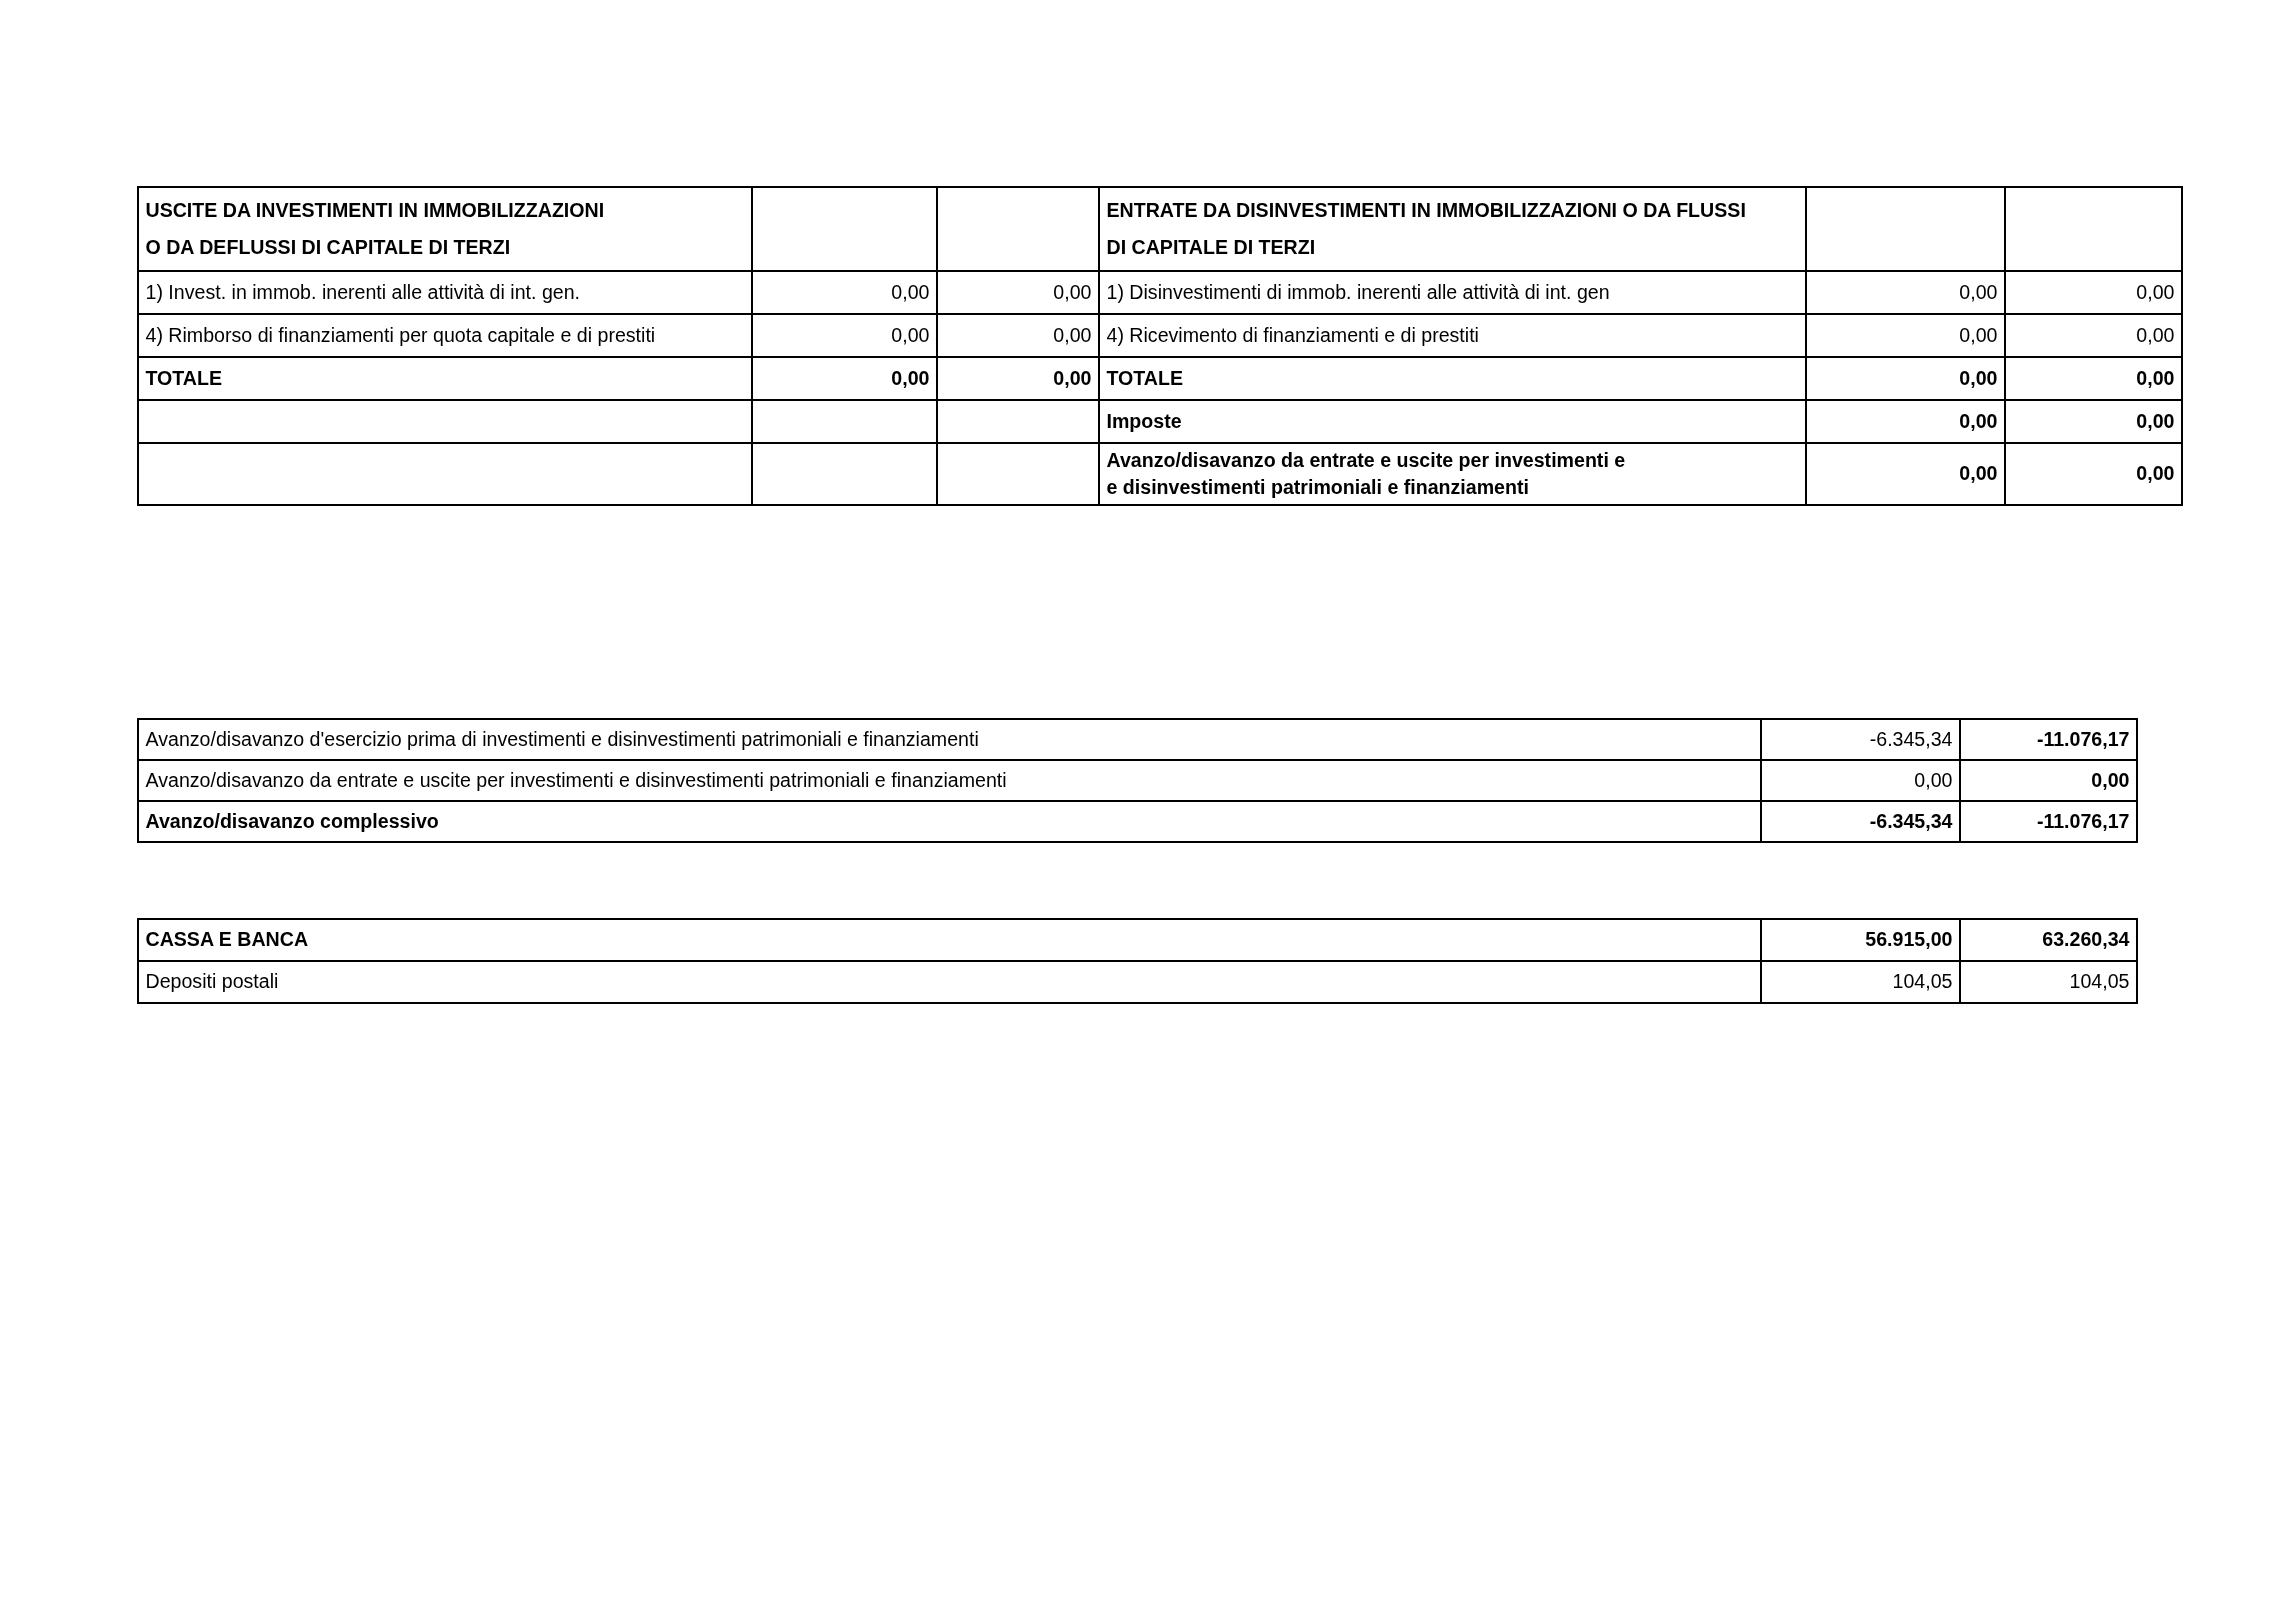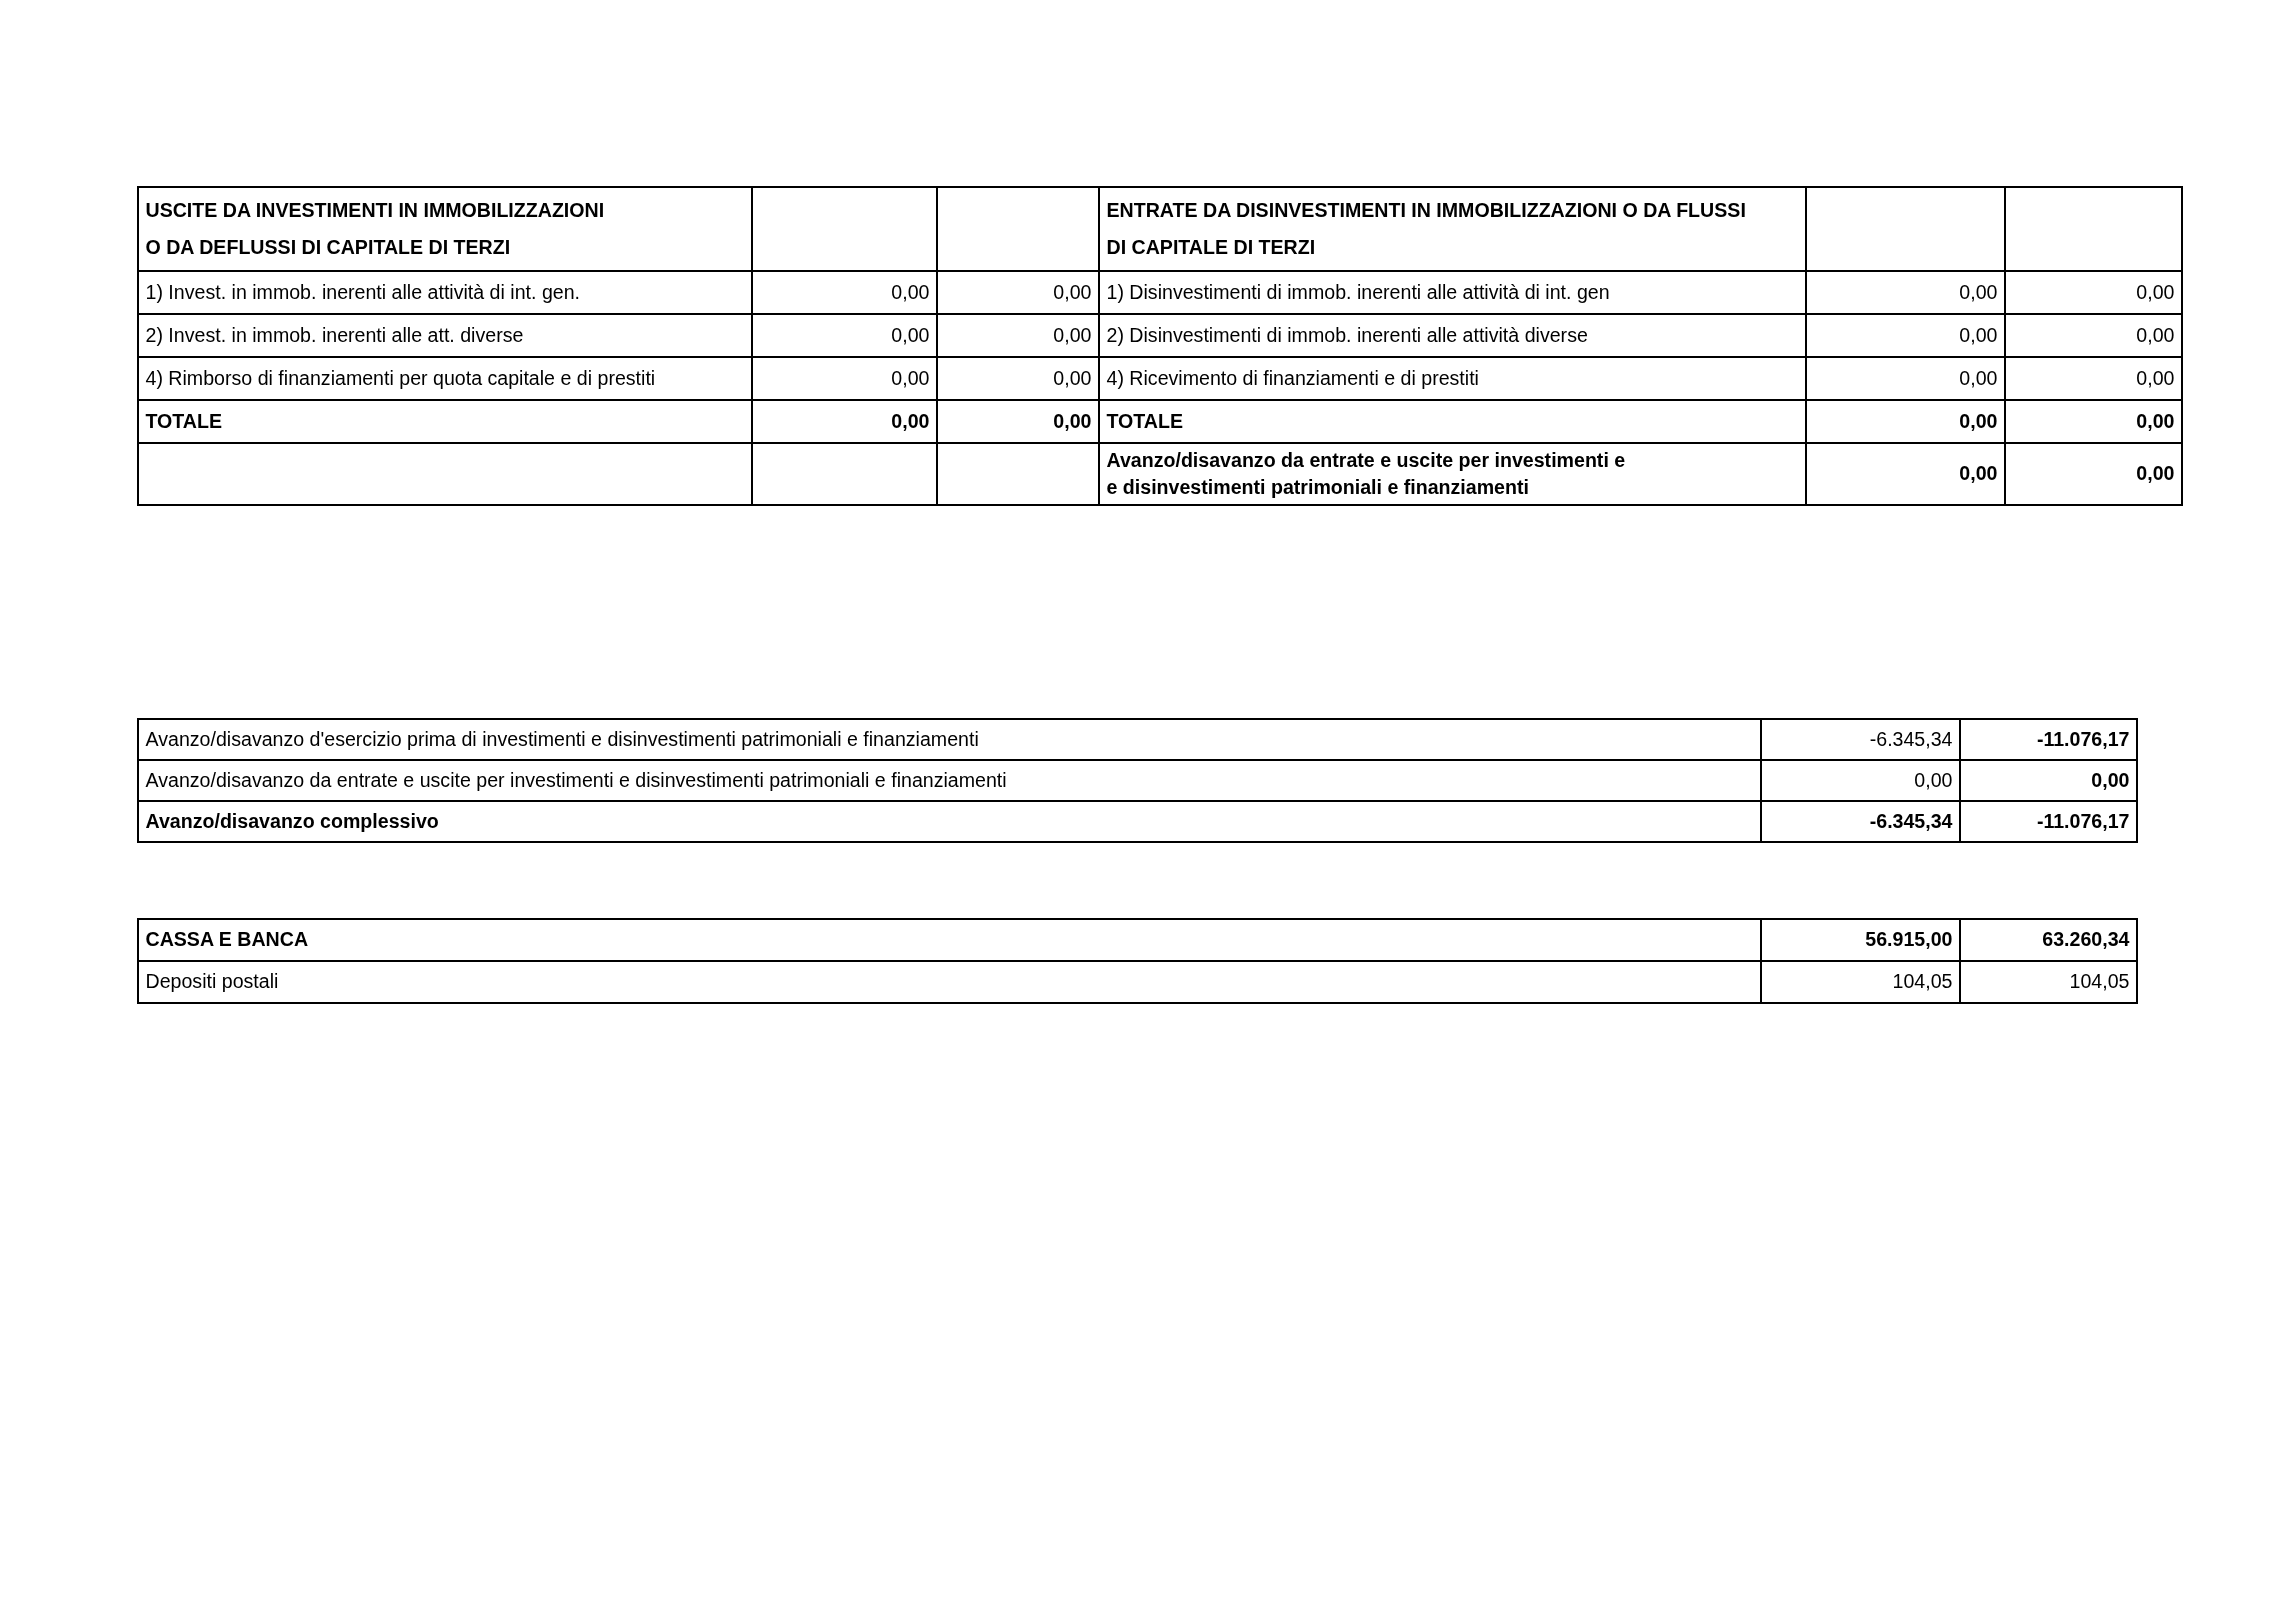--- a/index.html
+++ b/index.html
@@ -128,48 +128,48 @@
 
       <tr>
         <td class="c-desc-l">1) Invest. in immob. inerenti alle attività di int. gen.</td>
         <td class="c-num-l1 num">0,00</td>
         <td class="c-num-l2 num">0,00</td>
         <td class="c-desc-r">1) Disinvestimenti di immob. inerenti alle attività di int. gen</td>
         <td class="c-num-r1 num">0,00</td>
         <td class="c-num-r2 num">0,00</td>
       </tr>
 
-      <tr>
-        <td class="c-desc-l">2) Invest. in immob. inerenti alle att. diverse</td>
-        <td class="c-num-l1 num">0,00</td>
-        <td class="c-num-l2 num">0,00</td>
-        <td class="c-desc-r">2) Disinvestimenti di immob. inerenti alle attività diverse</td>
-        <td class="c-num-r1 num">0,00</td>
-        <td class="c-num-r2 num">0,00</td>
-      </tr>
 
 
       <tr>
         <td class="c-desc-l">4) Rimborso di finanziamenti per quota capitale e di prestiti</td>
         <td class="c-num-l1 num">0,00</td>
         <td class="c-num-l2 num">0,00</td>
         <td class="c-desc-r">4) Ricevimento di finanziamenti e di prestiti</td>
         <td class="c-num-r1 num">0,00</td>
         <td class="c-num-r2 num">0,00</td>
       </tr>
 
       <tr>
         <td class="c-desc-l bold">TOTALE</td>
         <td class="c-num-l1 num bold">0,00</td>
         <td class="c-num-l2 num bold">0,00</td>
         <td class="c-desc-r bold">TOTALE</td>
         <td class="c-num-r1 num bold">0,00</td>
         <td class="c-num-r2 num bold">0,00</td>
       </tr>
 
+      <tr>
+        <td class="c-desc-l"></td>
+        <td class="c-num-l1 num"></td>
+        <td class="c-num-l2 num"></td>
+        <td class="c-desc-r bold">Imposte</td>
+        <td class="c-num-r1 num bold">0,00</td>
+        <td class="c-num-r2 num bold">0,00</td>
+      </tr>
 
       <tr>
         <td class="c-desc-l tall-cell"></td>
         <td class="c-num-l1 tall-num"></td>
         <td class="c-num-l2 tall-num"></td>
         <td class="c-desc-r tall-cell">
           <span class="ln">Avanzo/disavanzo da entrate e uscite per investimenti e</span>
           <span class="ln">e disinvestimenti patrimoniali e finanziamenti</span>
         </td>
         <td class="c-num-r1 tall-num">0,00</td>

